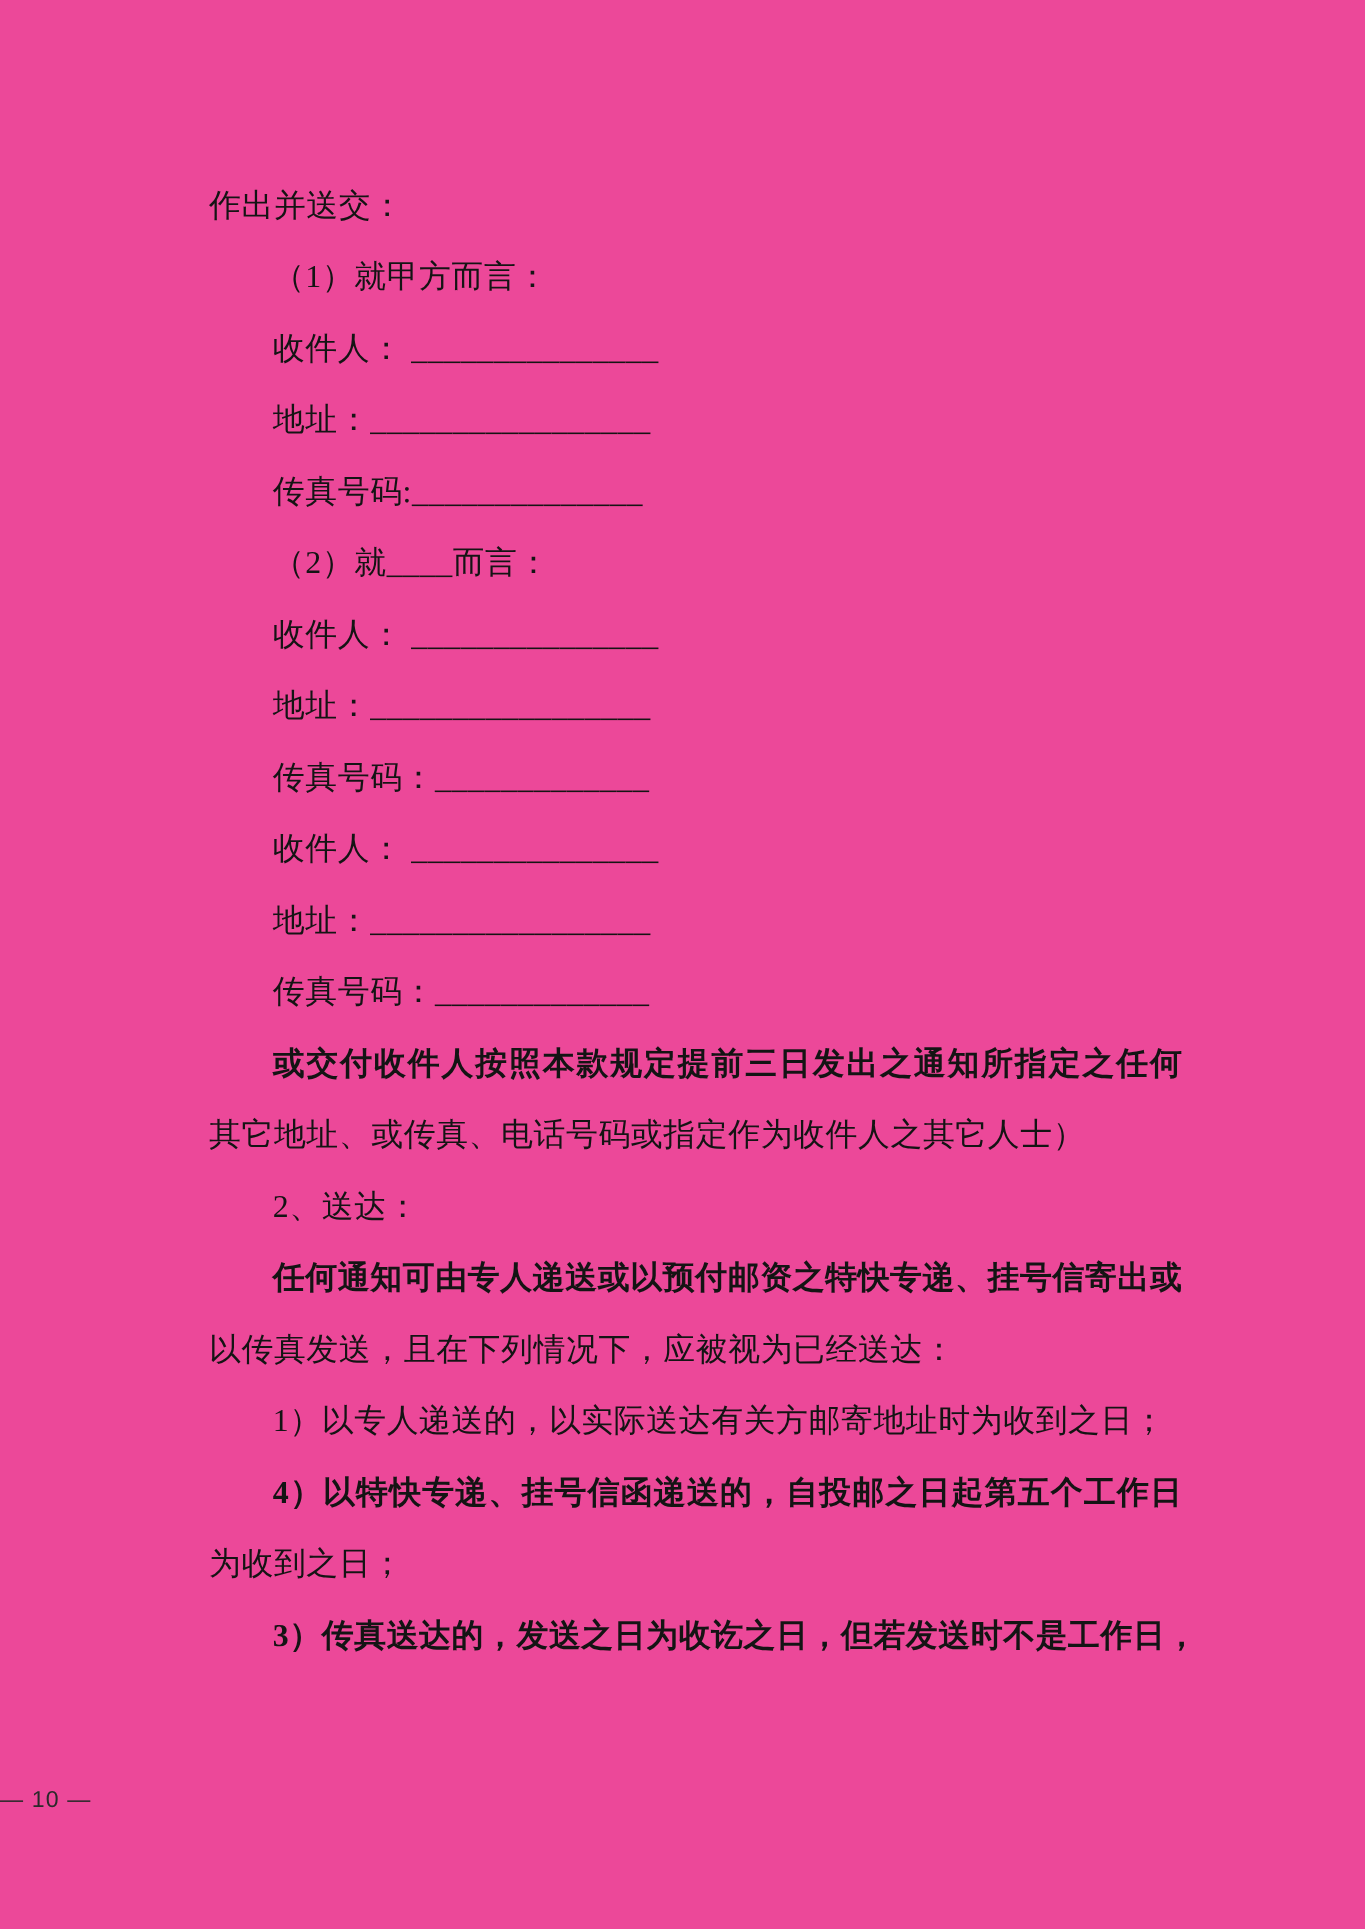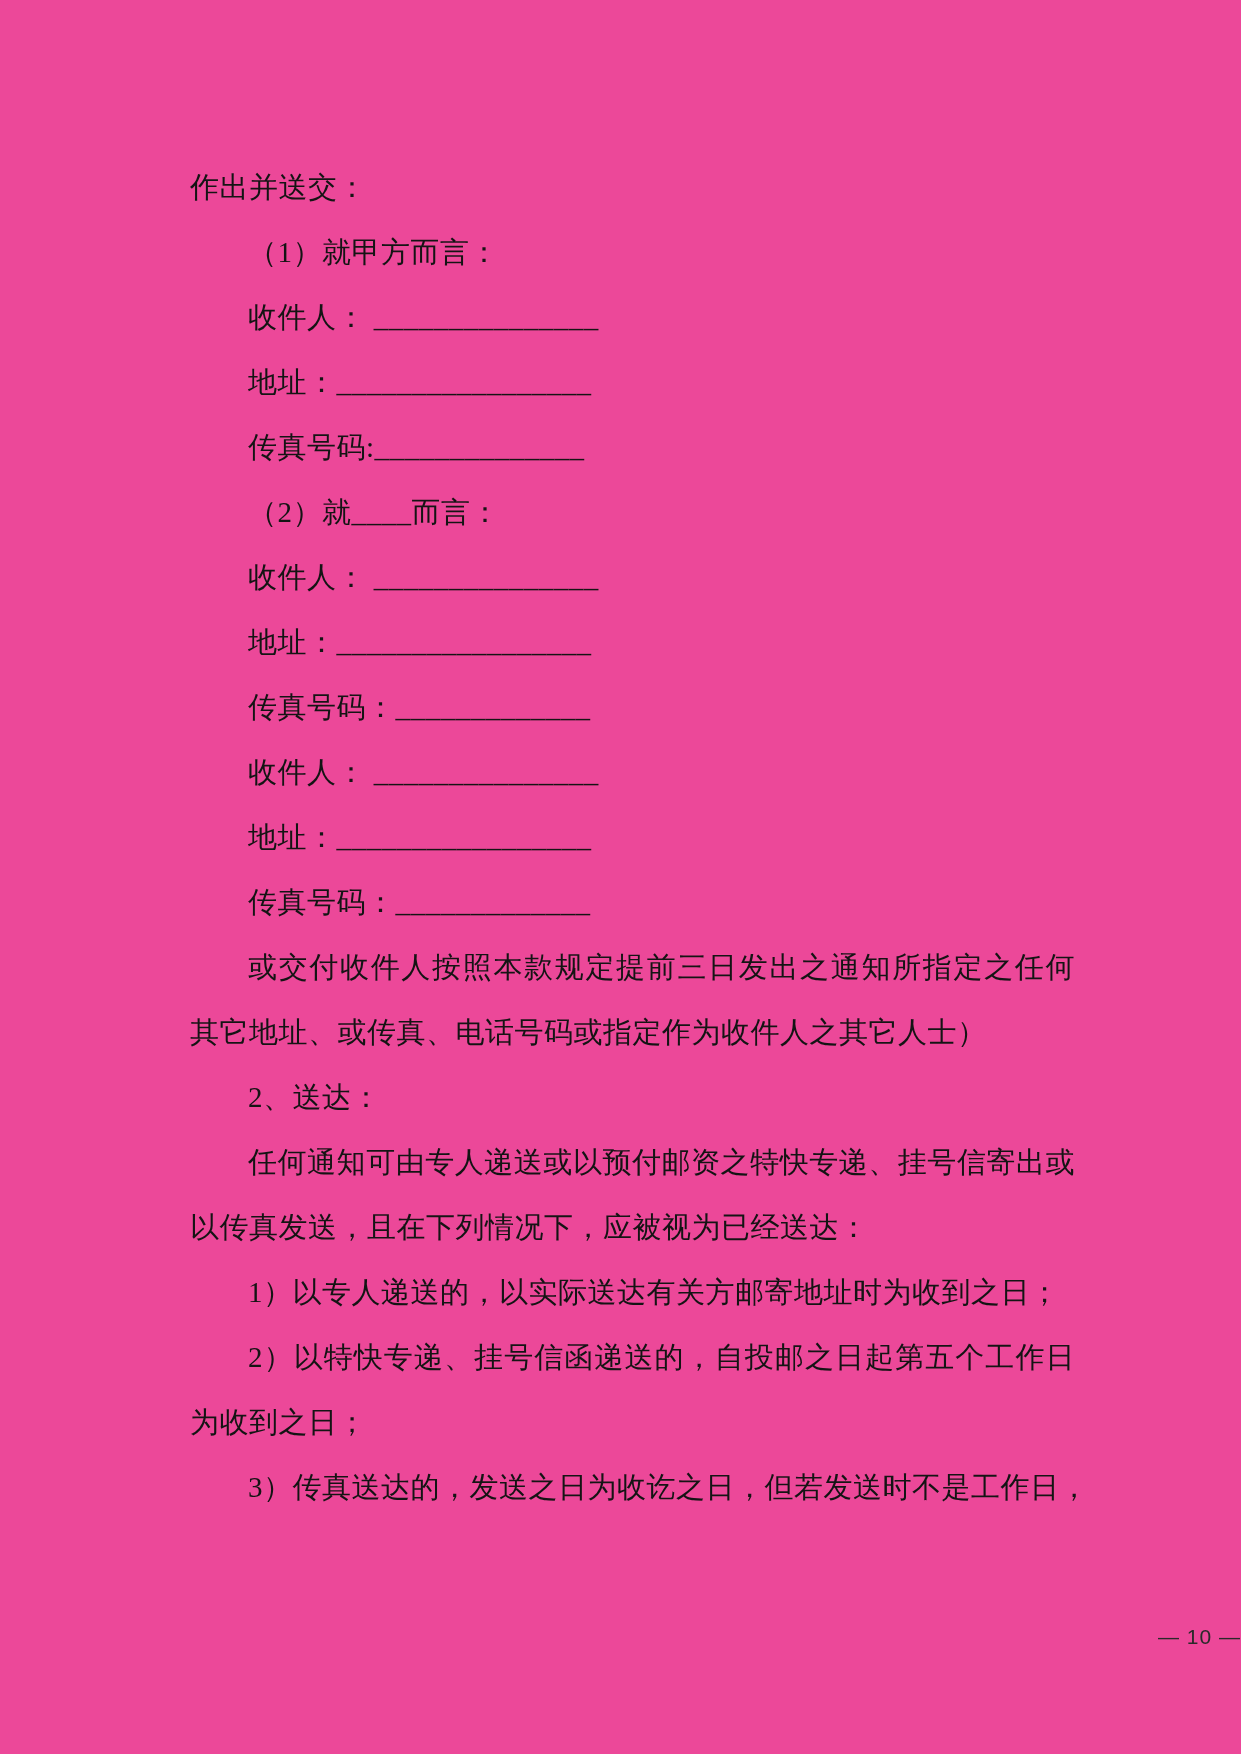--- a/index.html
+++ b/index.html
@@ -31,29 +31,30 @@
     letter-spacing: 0.5px;
     white-space: nowrap;
     font-weight: 400;
   }
   .line.indent {
     text-indent: 2em;
   }
   .line.justify {
     text-align: justify;
     text-align-last: justify;
+    font-weight: bold;
   }
   .page-number {
     position: absolute;
     left: 0;
     top: 1616px;
     width: 1241px;
     height: 42px;
     line-height: 42px;
-    text-align: right;
+    text-align: left;
     font-family: "Liberation Sans", "DejaVu Sans", sans-serif;
     font-size: 21px;
     color: #2a2a2a;
     letter-spacing: 1px;
   }
 </style>
 </head>
 <body>
 
 <div class="page">
@@ -69,18 +70,18 @@
       <p class="line indent">传真号码：_____________</p>
       <p class="line indent">收件人： _______________</p>
       <p class="line indent">地址：_________________</p>
       <p class="line indent">传真号码：_____________</p>
       <p class="line indent justify">或交付收件人按照本款规定提前三日发出之通知所指定之任何</p>
       <p class="line">其它地址、或传真、电话号码或指定作为收件人之其它人士）</p>
       <p class="line indent">2、送达：</p>
       <p class="line indent justify">任何通知可由专人递送或以预付邮资之特快专递、挂号信寄出或</p>
       <p class="line">以传真发送，且在下列情况下，应被视为已经送达：</p>
       <p class="line indent">1）以专人递送的，以实际送达有关方邮寄地址时为收到之日；</p>
-      <p class="line indent justify">2）以特快专递、挂号信函递送的，自投邮之日起第五个工作日</p>
+      <p class="line indent justify">4）以特快专递、挂号信函递送的，自投邮之日起第五个工作日</p>
       <p class="line">为收到之日；</p>
       <p class="line indent justify">3）传真送达的，发送之日为收讫之日，但若发送时不是工作日，</p>
     </main>
   <div class="page-number">— 10 —</div>
 </div>
 
 </body></html>

